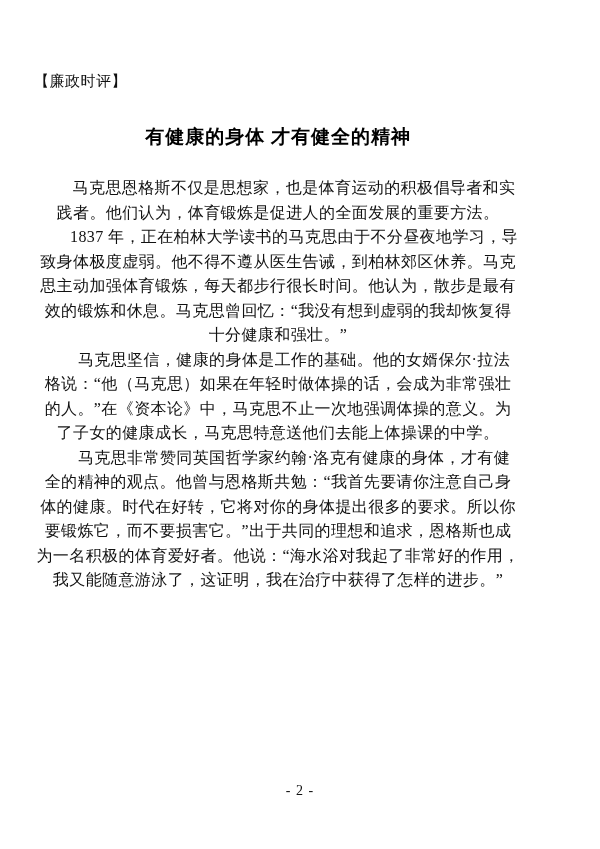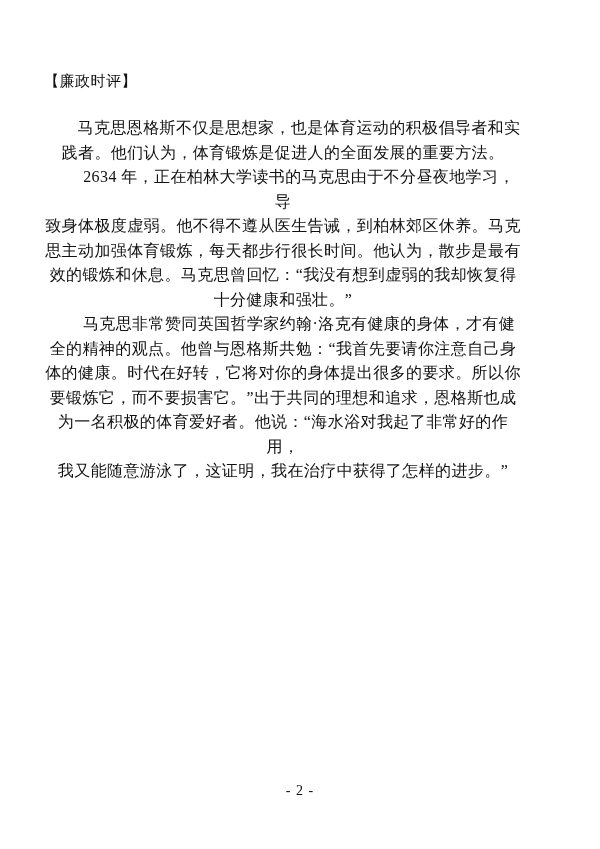--- a/index.html
+++ b/index.html
@@ -7,21 +7,21 @@
     padding: 0;
     background: #888;
   }
   .page {
     position: relative;
     width: 600px;
     height: 849px;
     margin: 0 auto;
     background: #ffffff;
     box-sizing: border-box;
-    padding: 72px 78px 0 44px;
+    padding: 72px 78px 0 34px;
     font-family: "Liberation Serif", "DejaVu Serif", serif;
     color: #111111;
     overflow: hidden;
   }
   .section-tag {
     font-size: 15px;
     line-height: 18px;
     letter-spacing: 0.5px;
     color: #111111;
   }
@@ -57,29 +57,34 @@
     letter-spacing: 1px;
     color: #111111;
   }
 </style>
 </head>
 <body>
 
 <div class="page">
   <div class="section-tag">【廉政时评】</div>
 
+  <h1 class="doc-title">有健康的身体 才有健全的精神</h1>
 
   <div class="doc-body">
     <p>马克思恩格斯不仅是思想家，也是体育运动的积极倡导者和实
 践者。他们认为，体育锻炼是促进人的全面发展的重要方法。</p>
-    <p>2634 年，正在柏林大学读书的马克思由于不分昼夜地学习，导
+    <p>1837 年，正在柏林大学读书的马克思由于不分昼夜地学习，导
 致身体极度虚弱。他不得不遵从医生告诫，到柏林郊区休养。马克
 思主动加强体育锻炼，每天都步行很长时间。他认为，散步是最有
 效的锻炼和休息。马克思曾回忆：“我没有想到虚弱的我却恢复得
 十分健康和强壮。”</p>
+    <p>马克思坚信，健康的身体是工作的基础。他的女婿保尔·拉法
+格说：“他（马克思）如果在年轻时做体操的话，会成为非常强壮
+的人。”在《资本论》中，马克思不止一次地强调体操的意义。为
+了子女的健康成长，马克思特意送他们去能上体操课的中学。</p>
     <p>马克思非常赞同英国哲学家约翰·洛克有健康的身体，才有健
 全的精神的观点。他曾与恩格斯共勉：“我首先要请你注意自己身
 体的健康。时代在好转，它将对你的身体提出很多的要求。所以你
 要锻炼它，而不要损害它。”出于共同的理想和追求，恩格斯也成
 为一名积极的体育爱好者。他说：“海水浴对我起了非常好的作用，
 我又能随意游泳了，这证明，我在治疗中获得了怎样的进步。”</p>
 
   </div>
 
   <div class="page-footer">- 2 -</div>

